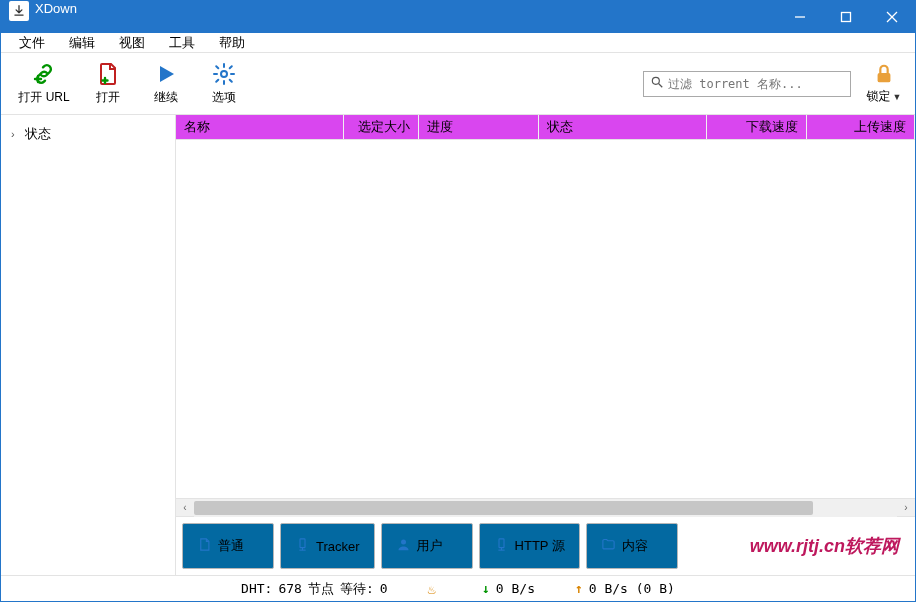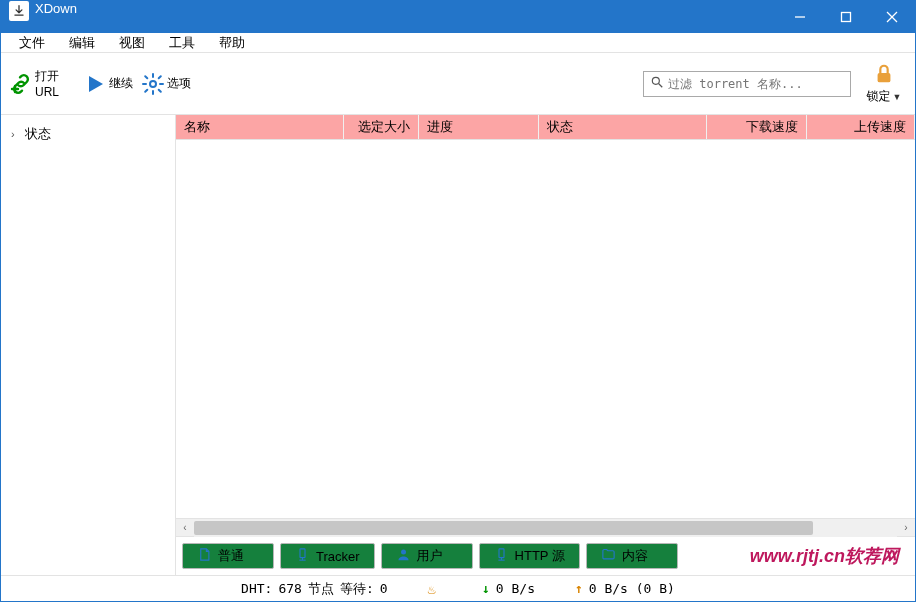--- a/index.html
+++ b/index.html
@@ -61,21 +61,21 @@
   height: 62px;
   display: flex;
   align-items: center;
   padding: 0 8px;
   border-bottom: 1px solid #e3e3e3;
   flex-shrink: 0;
   background: #fff;
 }
 .tool-btn {
   display: flex;
-  flex-direction: row;
+  flex-direction: column;
   align-items: center;
   justify-content: center;
   width: 58px;
   height: 56px;
   cursor: pointer;
   font-size: 12px;
   color: #000;
   gap: 2px;
 }
 .tool-btn.wide { width: 70px; }
@@ -132,21 +132,21 @@
   display: flex;
   flex-direction: column;
   min-width: 0;
 }
 .col-headers {
   height: 25px;
   display: flex;
   align-items: center;
   border-bottom: 1px solid #e3e3e3;
   font-size: 13px;
-  background: #fca5a5;
+  background: #d946ef;
 }
 .col-headers > div {
   padding: 0 8px;
   border-right: 1px solid #f0f0f0;
   height: 100%;
   display: flex;
   align-items: center;
   overflow: hidden;
   white-space: nowrap;
 }
@@ -181,22 +181,22 @@
   padding: 6px 6px;
   gap: 6px;
   border-top: 1px solid #e3e3e3;
   background: #fff;
   flex-shrink: 0;
   align-items: center;
 }
 .tab {
   display: flex; align-items: center;
   border: 1px solid #b7b7b7;
-  background: #15803d;
-  padding: 3px 14px;
+  background: #0369a1;
+  padding: 13px 14px;
   font-size: 13px;
   cursor: pointer;
   gap: 6px;
   min-width: 92px;
   justify-content: flex-start;
   border-radius: 2px;
 }
 .tab svg { width: 15px; height: 15px; }
 .water-right {
   margin-left: auto;
@@ -268,20 +268,30 @@
     <span class="t-icon">
       <svg viewBox="0 0 24 24">
           <g stroke="#009400" stroke-width="2.4" fill="none" stroke-linecap="round">
             <path d="M9 13a4 4 0 0 0 5.7 0l3-3a4 4 0 0 0-5.7-5.7l-1 1"></path>
             <path d="M15 11a4 4 0 0 0-5.7 0l-3 3a4 4 0 0 0 5.7 5.7l1-1"></path>
           </g>
           <path d="M6 14 v6 M3 17 h6" stroke="#009400" stroke-width="2.4" stroke-linecap="round"></path>
         </svg>
     </span>
     <span>打开 URL</span>
+  </div>
+  <div class="tool-btn">
+    <span class="t-icon">
+      <svg viewBox="0 0 24 24">
+          <path d="M6 2h9l4 4v15a1 1 0 0 1-1 1H6a1 1 0 0 1-1-1V3a1 1 0 0 1 1-1z" fill="none" stroke="#c02020" stroke-width="2"></path>
+          <path d="M14 2v5h5" fill="none" stroke="#c02020" stroke-width="2"></path>
+          <path d="M9 16 v5 M6.5 18.5 h5" stroke="#009400" stroke-width="2.4" stroke-linecap="round"></path>
+        </svg>
+    </span>
+    <span>打开</span>
   </div>
   <div class="tool-btn">
     <span class="t-icon">
       <svg viewBox="0 0 24 24">
           <path d="M6 4 L20 12 L6 20 Z" fill="#2375c9"></path>
         </svg>
     </span>
     <span>继续</span>
   </div>
   <div class="tool-btn">

